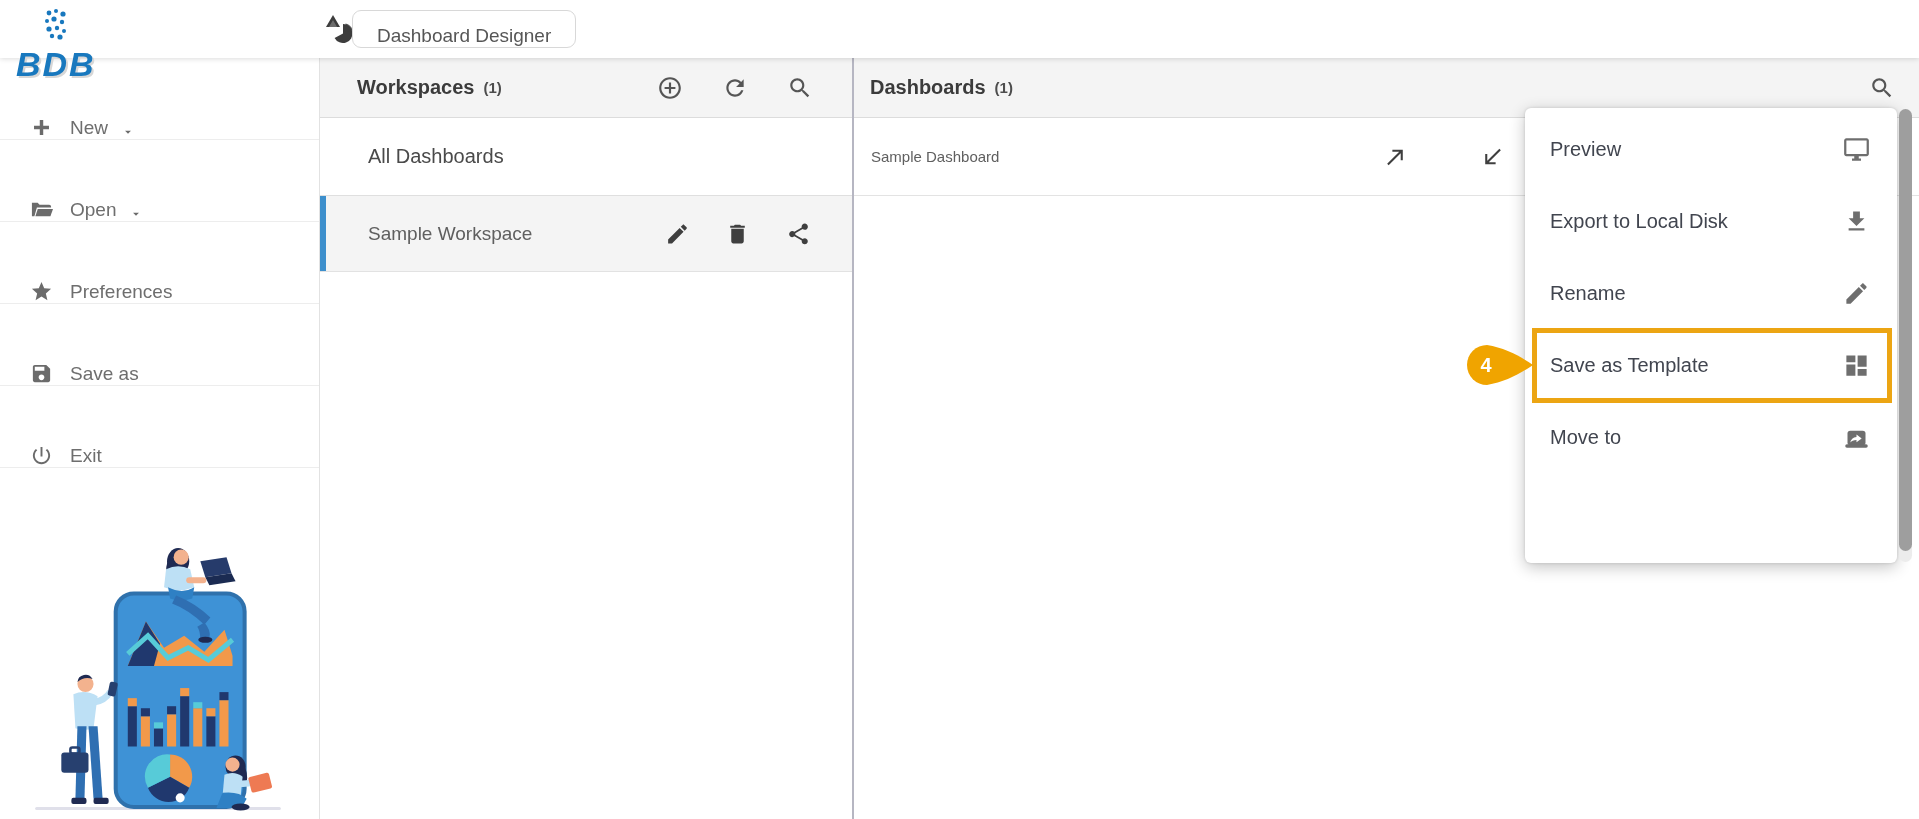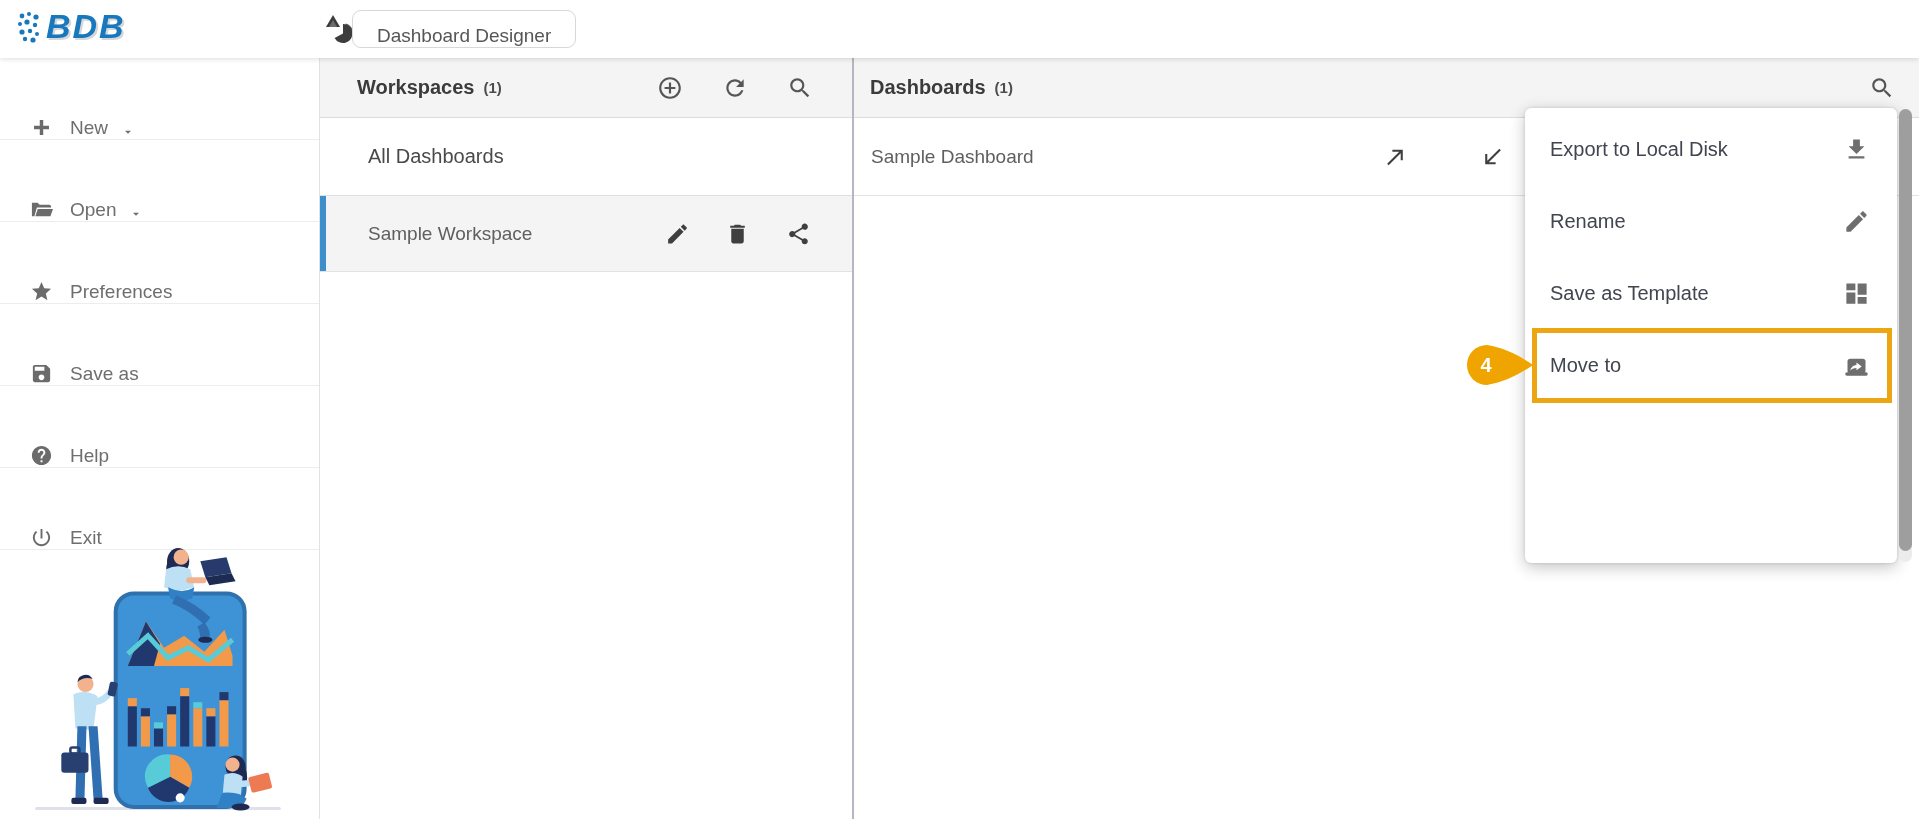--- a/index.html
+++ b/index.html
@@ -3,21 +3,21 @@
 <meta charset="utf-8">
 <style>
   * { box-sizing: border-box; margin: 0; padding: 0; }
   html,body { width:1919px; height:819px; overflow:hidden; background:#fff;
     font-family:"Liberation Sans", sans-serif; }
   .stage { position:absolute; inset:0; width:1919px; height:819px; }
 
   
   .topbar { position:absolute; top:0; left:0; width:100%; height:58px; background:#fff;
     box-shadow:0 1px 5px rgba(0,0,0,.14); z-index:6; }
-  .logo { position:absolute; left:16px; top:7px; display:flex; align-items:center; gap:4px; }
+  .logo { position:absolute; left:16px; top:7px; display:flex; align-items:center; gap:4px;flex-direction:column; }
   .logo-text { font-size:34px; font-weight:900; letter-spacing:2px; color:#1878BE;
     font-style:italic; text-shadow:2px 2px 0 #d7d7d7; }
   .dd-icon { position:absolute; left:322px; top:12px; width:34px; height:34px; color:#3d3d3d; }
   .app-pill { position:absolute; left:352px; top:10px; height:38px; padding:0 24px;
     border:1px solid #d8d8d8; border-radius:9px; display:flex; align-items:flex-end;
     font-size:19px; color:#565656; background:#fff; }
 
   
   .sidebar { position:absolute; top:58px; left:0; width:320px; bottom:0; background:#fff;
     border-right:1px solid #e2e2e2; z-index:3; }
@@ -54,21 +54,21 @@
     color:#3f3f3f; cursor:pointer; }
 
   
   .v-divider { position:absolute; left:852px; top:58px; bottom:0; width:2px;
     background:#b6b6c2; z-index:4; }
 
   
   .db-panel { position:absolute; left:854px; top:58px; right:0; bottom:0; background:#fff;border-radius:9px; }
   .db-panel .panel-header { padding-left:16px; align-items:center; }
   .db-row { position:relative; margin-top:60px; height:78px; display:flex; align-items:center;
-    padding-left:17px; font-size:19px; color:#5f5f5f; border-bottom:1px solid #e3e3e3;
+    padding-left:17px; font-size:15px; color:#5f5f5f; border-bottom:1px solid #e3e3e3;
     background:#fff; cursor:pointer; }
 
   
   .menu { position:absolute; left:1525px; top:108px; width:372px; height:455px; background:#fff;
     border-radius:6px; box-shadow:0 4px 16px rgba(0,0,0,.24), 0 0 3px rgba(0,0,0,.14);
     z-index:10; padding-top:5px; }
   .menu-item { height:72px; display:flex; align-items:center; justify-content:space-between;
     padding:0 27px 0 25px; font-size:20px; color:#41454f; cursor:pointer; }
   .menu-item svg.micon { width:27px; height:27px; color:#6e6e6e; flex:0 0 auto; }
   .highlight-box { position:absolute; left:7px; top:220px; width:360px; height:75px;
@@ -147,26 +147,20 @@
       <span>Preferences</span>
     </div>
 
     <div class="side-item">
       <svg class="sicon" viewBox="0 0 24 24">
         <path fill="#6b6b6b" d="M17 3H5c-1.11 0-2 .9-2 2v14c0 1.1.89 2 2 2h14c1.1 0 2-.9 2-2V7l-4-4zm-5 16c-1.66 0-3-1.34-3-3s1.34-3 3-3 3 1.34 3 3-1.34 3-3 3zm3-10H5V5h10v4z"></path>
       </svg>
       <span>Save as</span>
     </div>
 
-    <div class="side-item">
-      <svg class="sicon" viewBox="0 0 24 24">
-        <path fill="#6b6b6b" d="M12 2C6.48 2 2 6.48 2 12s4.48 10 10 10 10-4.48 10-10S17.52 2 12 2zm1 17h-2v-2h2v2zm2.07-7.75l-.9.92C13.45 12.9 13 13.5 13 15h-2v-.5c0-1.1.45-2.1 1.17-2.83l1.24-1.26c.37-.36.59-.86.59-1.41 0-1.1-.9-2-2-2s-2 .9-2 2H8c0-2.21 1.79-4 4-4s4 1.79 4 4c0 .88-.36 1.68-.93 2.25z"></path>
-      </svg>
-      <span>Help</span>
-    </div>
 
     <div class="side-item">
       <svg class="sicon" viewBox="0 0 24 24">
         <path fill="#6b6b6b" d="M13 3h-2v10h2V3zm4.83 2.17l-1.42 1.42C17.99 7.86 19 9.81 19 12c0 3.87-3.13 7-7 7s-7-3.13-7-7c0-2.19 1.01-4.14 2.58-5.42L6.17 5.17C4.23 6.82 3 9.26 3 12c0 4.97 4.03 9 9 9s9-4.03 9-9c0-2.74-1.23-5.18-3.17-6.83z"></path>
       </svg>
       <span>Exit</span>
     </div>
 
     <svg class="illustration" viewBox="0 0 260 280">
       <rect x="8" y="270" width="244" height="3" rx="1.5" fill="#e0e0ea"></rect>
@@ -287,20 +281,26 @@
         <path fill="currentColor" d="M9 5v2h6.59L4 18.59 5.41 20 17 8.41V15h2V5z"></path>
       </svg>
       <svg class="ricon" style="left:626px" viewBox="0 0 24 24">
         <path fill="currentColor" d="M15 19v-2H8.41L20 5.41 18.59 4 7 15.59V9H5v10z"></path>
       </svg>
     </div>
   </div>
 
   <div class="menu">
 
+    <div class="menu-item">
+      <span>Preview</span>
+      <svg class="micon" viewBox="0 0 24 24">
+        <path fill="currentColor" d="M21 2H3c-1.1 0-2 .9-2 2v12c0 1.1.9 2 2 2h7v2H8v2h8v-2h-2v-2h7c1.1 0 2-.9 2-2V4c0-1.1-.9-2-2-2zm0 14H3V4h18v12z"></path>
+      </svg>
+    </div>
 
     <div class="menu-item">
       <span>Export to Local Disk</span>
       <svg class="micon" viewBox="0 0 24 24">
         <path fill="currentColor" d="M19 9h-4V3H9v6H5l7 7 7-7zM5 18v2h14v-2H5z"></path>
       </svg>
     </div>
 
     <div class="menu-item">
       <span>Rename</span>

